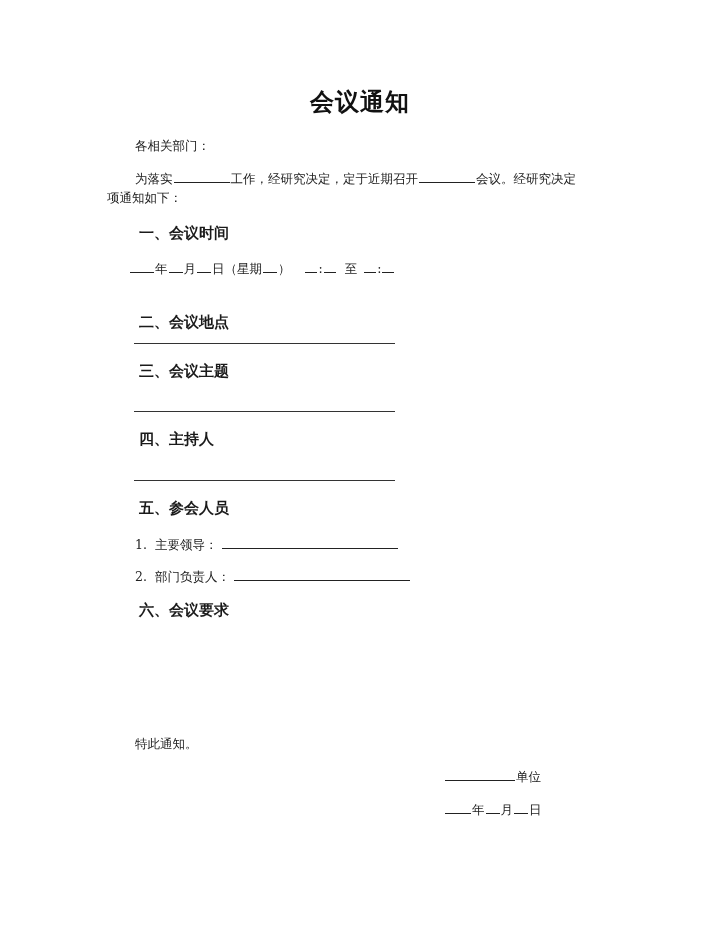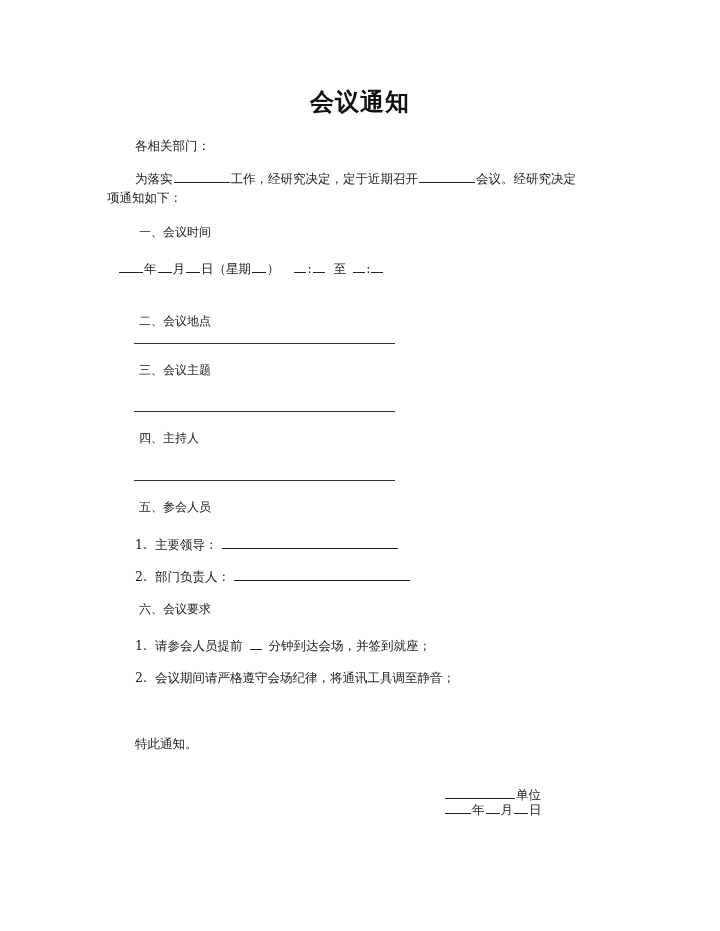--- a/index.html
+++ b/index.html
@@ -11,21 +11,21 @@
   .page { position: absolute; left: 0; top: 0; width: 720px; height: 931px; background: #fff; }
   .abs { position: absolute; white-space: nowrap; }
   .title {
     left: 0; width: 720px; top: 86px; text-align: center;
     font-family: "DejaVu Sans", "Liberation Sans", sans-serif;
     font-weight: bold; font-size: 24px; letter-spacing: 1px; color: #111;
   }
   .body-text { font-size: 12.5px; line-height: 18px; color: #222; }
   .heading {
     font-family: "DejaVu Sans", "Liberation Sans", sans-serif;
-    font-weight: normal; font-size: 12px; color: #1a1a1a;
+    font-weight: bold; font-size: 15px; color: #1a1a1a;
   }
   .blank {
     display: inline-block; border-bottom: 1.6px solid #222;
     height: 12px; vertical-align: baseline; margin: 0 1px;
   }
   .fill-line {
     position: absolute; height: 0; border-top: 1.6px solid #333;
   }
   .num { display: inline-block; width: 20px; }
 </style>
@@ -37,21 +37,21 @@
   <div class="abs title">会议通知</div>
 
   <div class="abs body-text" style="left:135px; top:137px;">各相关部门：</div>
 
   <div class="abs body-text" style="left:135px; top:170px;">
     <span>为落实</span><span class="blank" style="width:56px;"></span><span>工作，经研究决定，定于近期召开</span><span class="blank" style="width:56px;"></span><span>会议。经研究决定</span>
   </div>
   <div class="abs body-text" style="left:107px; top:189px;">项通知如下：</div>
 
   <div class="abs heading" style="left:139px; top:224px;">一、会议时间</div>
-  <div class="abs body-text" style="left:118px; top:260px;">
+  <div class="abs body-text" style="left:129px; top:260px;">
     <span class="blank" style="width:24px;"></span><span>年</span><span class="blank" style="width:14px;"></span><span>月</span><span class="blank" style="width:14px;"></span><span>日</span><span>（星期</span><span class="blank" style="width:14px;"></span><span>）</span>
     <span style="display:inline-block;width:10px;"></span><span class="blank" style="width:12px;"></span><span>:</span><span class="blank" style="width:12px;"></span>
     <span style="display:inline-block;width:4px;"></span><span>至</span><span style="display:inline-block;width:6px;"></span><span class="blank" style="width:12px;"></span><span>:</span><span class="blank" style="width:12px;"></span>
   </div>
 
   <div class="abs heading" style="left:139px; top:293px;margin-top:20px;">二、会议地点</div>
   <div class="fill-line" style="left:134px; width:261px; top:343px;"></div>
 
   <div class="abs heading" style="left:139px; top:362px;">三、会议主题</div>
   <div class="fill-line" style="left:134px; width:261px; top:411px;"></div>
@@ -61,29 +61,23 @@
 
   <div class="abs heading" style="left:139px; top:499px;">五、参会人员</div>
   <div class="abs body-text" style="left:135px; top:536px;">
     <span class="num">1.</span><span>主要领导：</span><span class="blank" style="width:176px; margin-left:4px;"></span>
   </div>
   <div class="abs body-text" style="left:135px; top:568px;">
     <span class="num">2.</span><span>部门负责人：</span><span class="blank" style="width:176px; margin-left:4px;"></span>
   </div>
 
   <div class="abs heading" style="left:139px; top:601px;">六、会议要求</div>
-  <div class="abs body-text" style="left:135px; top:637px;">
-    <span class="num">1.</span><span>请参会人员提前</span><span style="display:inline-block;width:6px;"></span><span class="blank" style="width:12px;"></span><span style="display:inline-block;width:6px;"></span><span>分钟到达会场，并签到就座；</span>
-  </div>
-  <div class="abs body-text" style="left:135px; top:669px;">
-    <span class="num">2.</span><span>会议期间请严格遵守会场纪律，将通讯工具调至静音；</span>
-  </div>
 
   <div class="abs body-text" style="left:135px; top:735px;">特此通知。</div>
 
-  <div class="abs body-text" style="left:444px; top:786px;">
+  <div class="abs body-text" style="left:444px; top:768px;">
     <span class="blank" style="width:70px;"></span><span>单位</span>
   </div>
   <div class="abs body-text" style="left:444px; top:801px;">
     <span class="blank" style="width:26px;"></span><span>年</span><span class="blank" style="width:14px;"></span><span>月</span><span class="blank" style="width:14px;"></span><span>日</span>
   </div>
 
 </div>
 
 </body></html>

